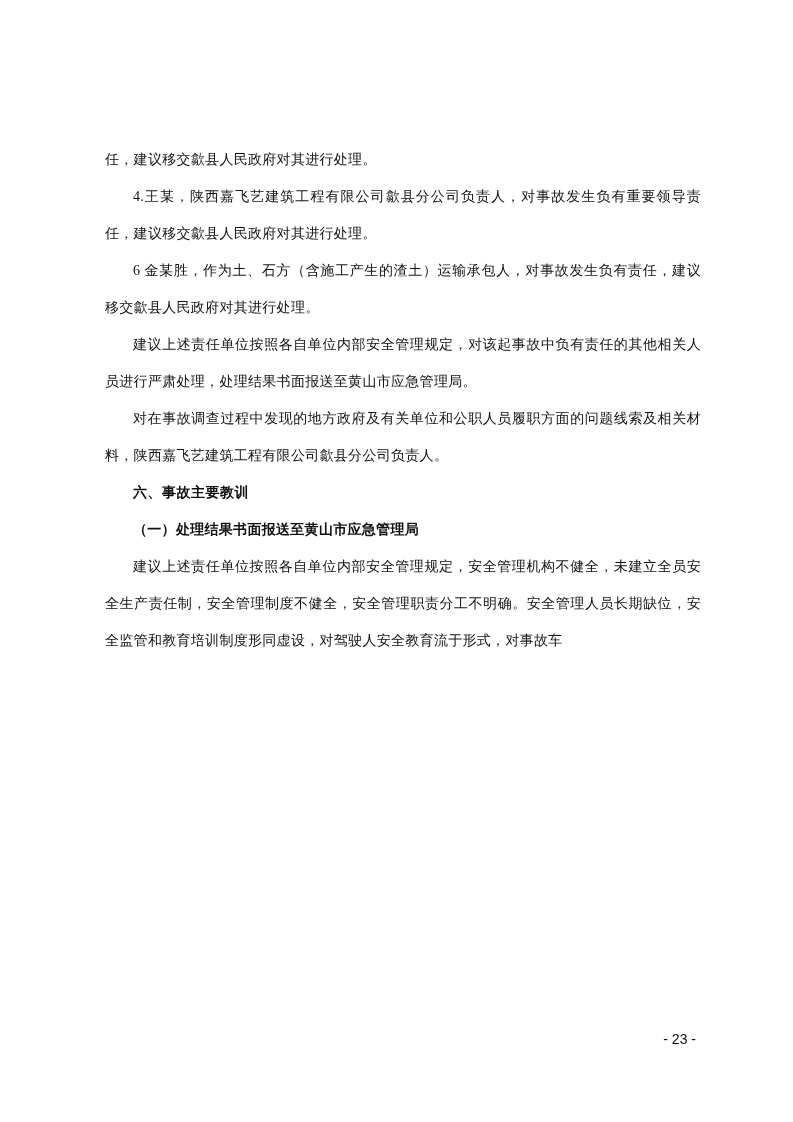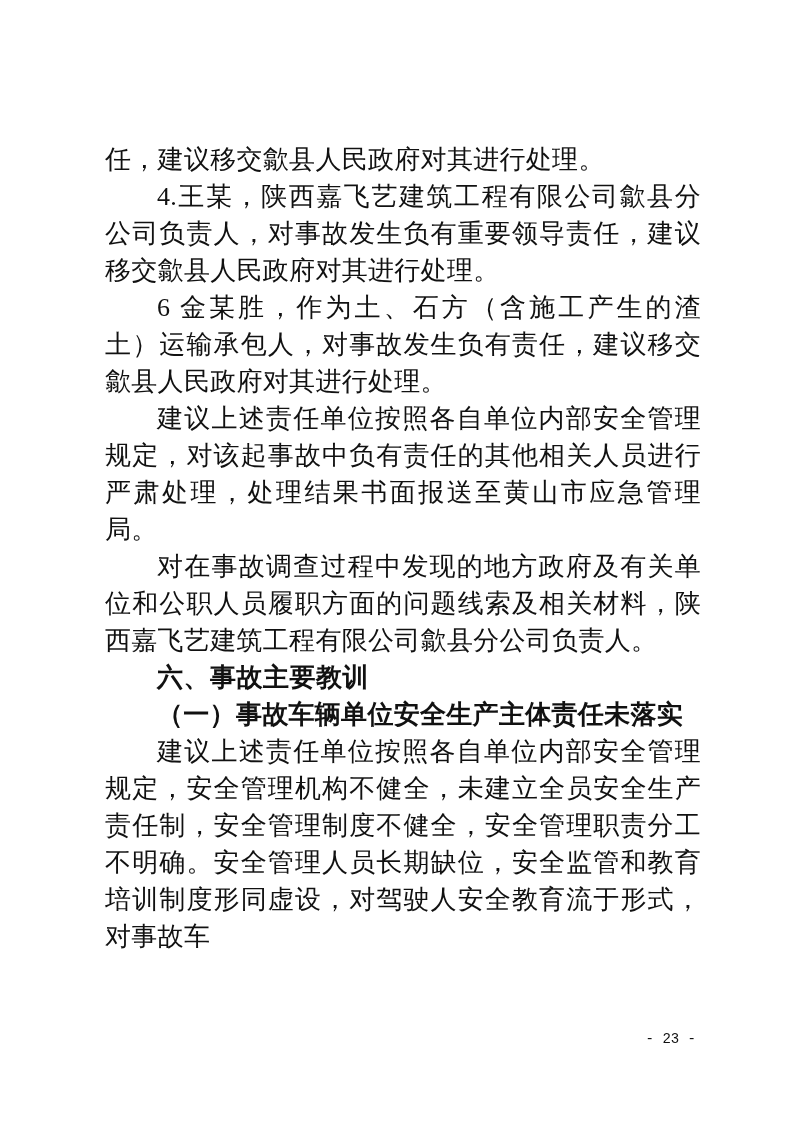--- a/index.html
+++ b/index.html
@@ -14,21 +14,21 @@
     background: #ffffff;
     overflow: hidden;
     font-family: "Liberation Serif", "DejaVu Serif", serif;
     color: #111111;
   }
   .content {
     position: absolute;
     top: 141px;
     left: 105px;
     width: 596px;
-    font-size: 26px;
+    font-size: 14px;
     line-height: 37px;
     text-align: justify;
     letter-spacing: 0.3px;
   }
   .content p {
     margin: 0;
     padding: 0;
     text-indent: 2em;
   }
   .content p.noindent {
@@ -42,31 +42,31 @@
     font-family: "Liberation Sans", "DejaVu Sans", sans-serif;
     letter-spacing: 0.5px;
   }
   .page-number {
     position: absolute;
     top: 1030px;
     right: 97px;
     font-size: 14px;
     line-height: 18px;
     color: #111111;
-    font-family: Liberation Mono, monospace;
+    font-family: Liberation Sans, sans-serif;
   }
 </style>
 </head>
 <body>
 
 <div class="page">
   <div class="content">
     <p class="noindent">任，建议移交歙县人民政府对其进行处理。</p>
     <p>4.王某，陕西嘉飞艺建筑工程有限公司歙县分公司负责人，对事故发生负有重要领导责任，建议移交歙县人民政府对其进行处理。</p>
     <p>6 金某胜，作为土、石方（含施工产生的渣土）运输承包人，对事故发生负有责任，建议移交歙县人民政府对其进行处理。</p>
     <p>建议上述责任单位按照各自单位内部安全管理规定，对该起事故中负有责任的其他相关人员进行严肃处理，处理结果书面报送至黄山市应急管理局。</p>
     <p>对在事故调查过程中发现的地方政府及有关单位和公职人员履职方面的问题线索及相关材料，陕西嘉飞艺建筑工程有限公司歙县分公司负责人。</p>
     <p class="h-hei">六、事故主要教训</p>
-    <p class="h-kai">（一）事故车辆单位安全生产主体责任未落实</p>
+    <p class="h-kai">（一）处理结果书面报送至黄山市应急管理局</p>
     <p>建议上述责任单位按照各自单位内部安全管理规定，安全管理机构不健全，未建立全员安全生产责任制，安全管理制度不健全，安全管理职责分工不明确。安全管理人员长期缺位，安全监管和教育培训制度形同虚设，对驾驶人安全教育流于形式，对事故车</p>
   </div>
   <div class="page-number">- 23 -</div>
 </div>
 
 </body></html>

